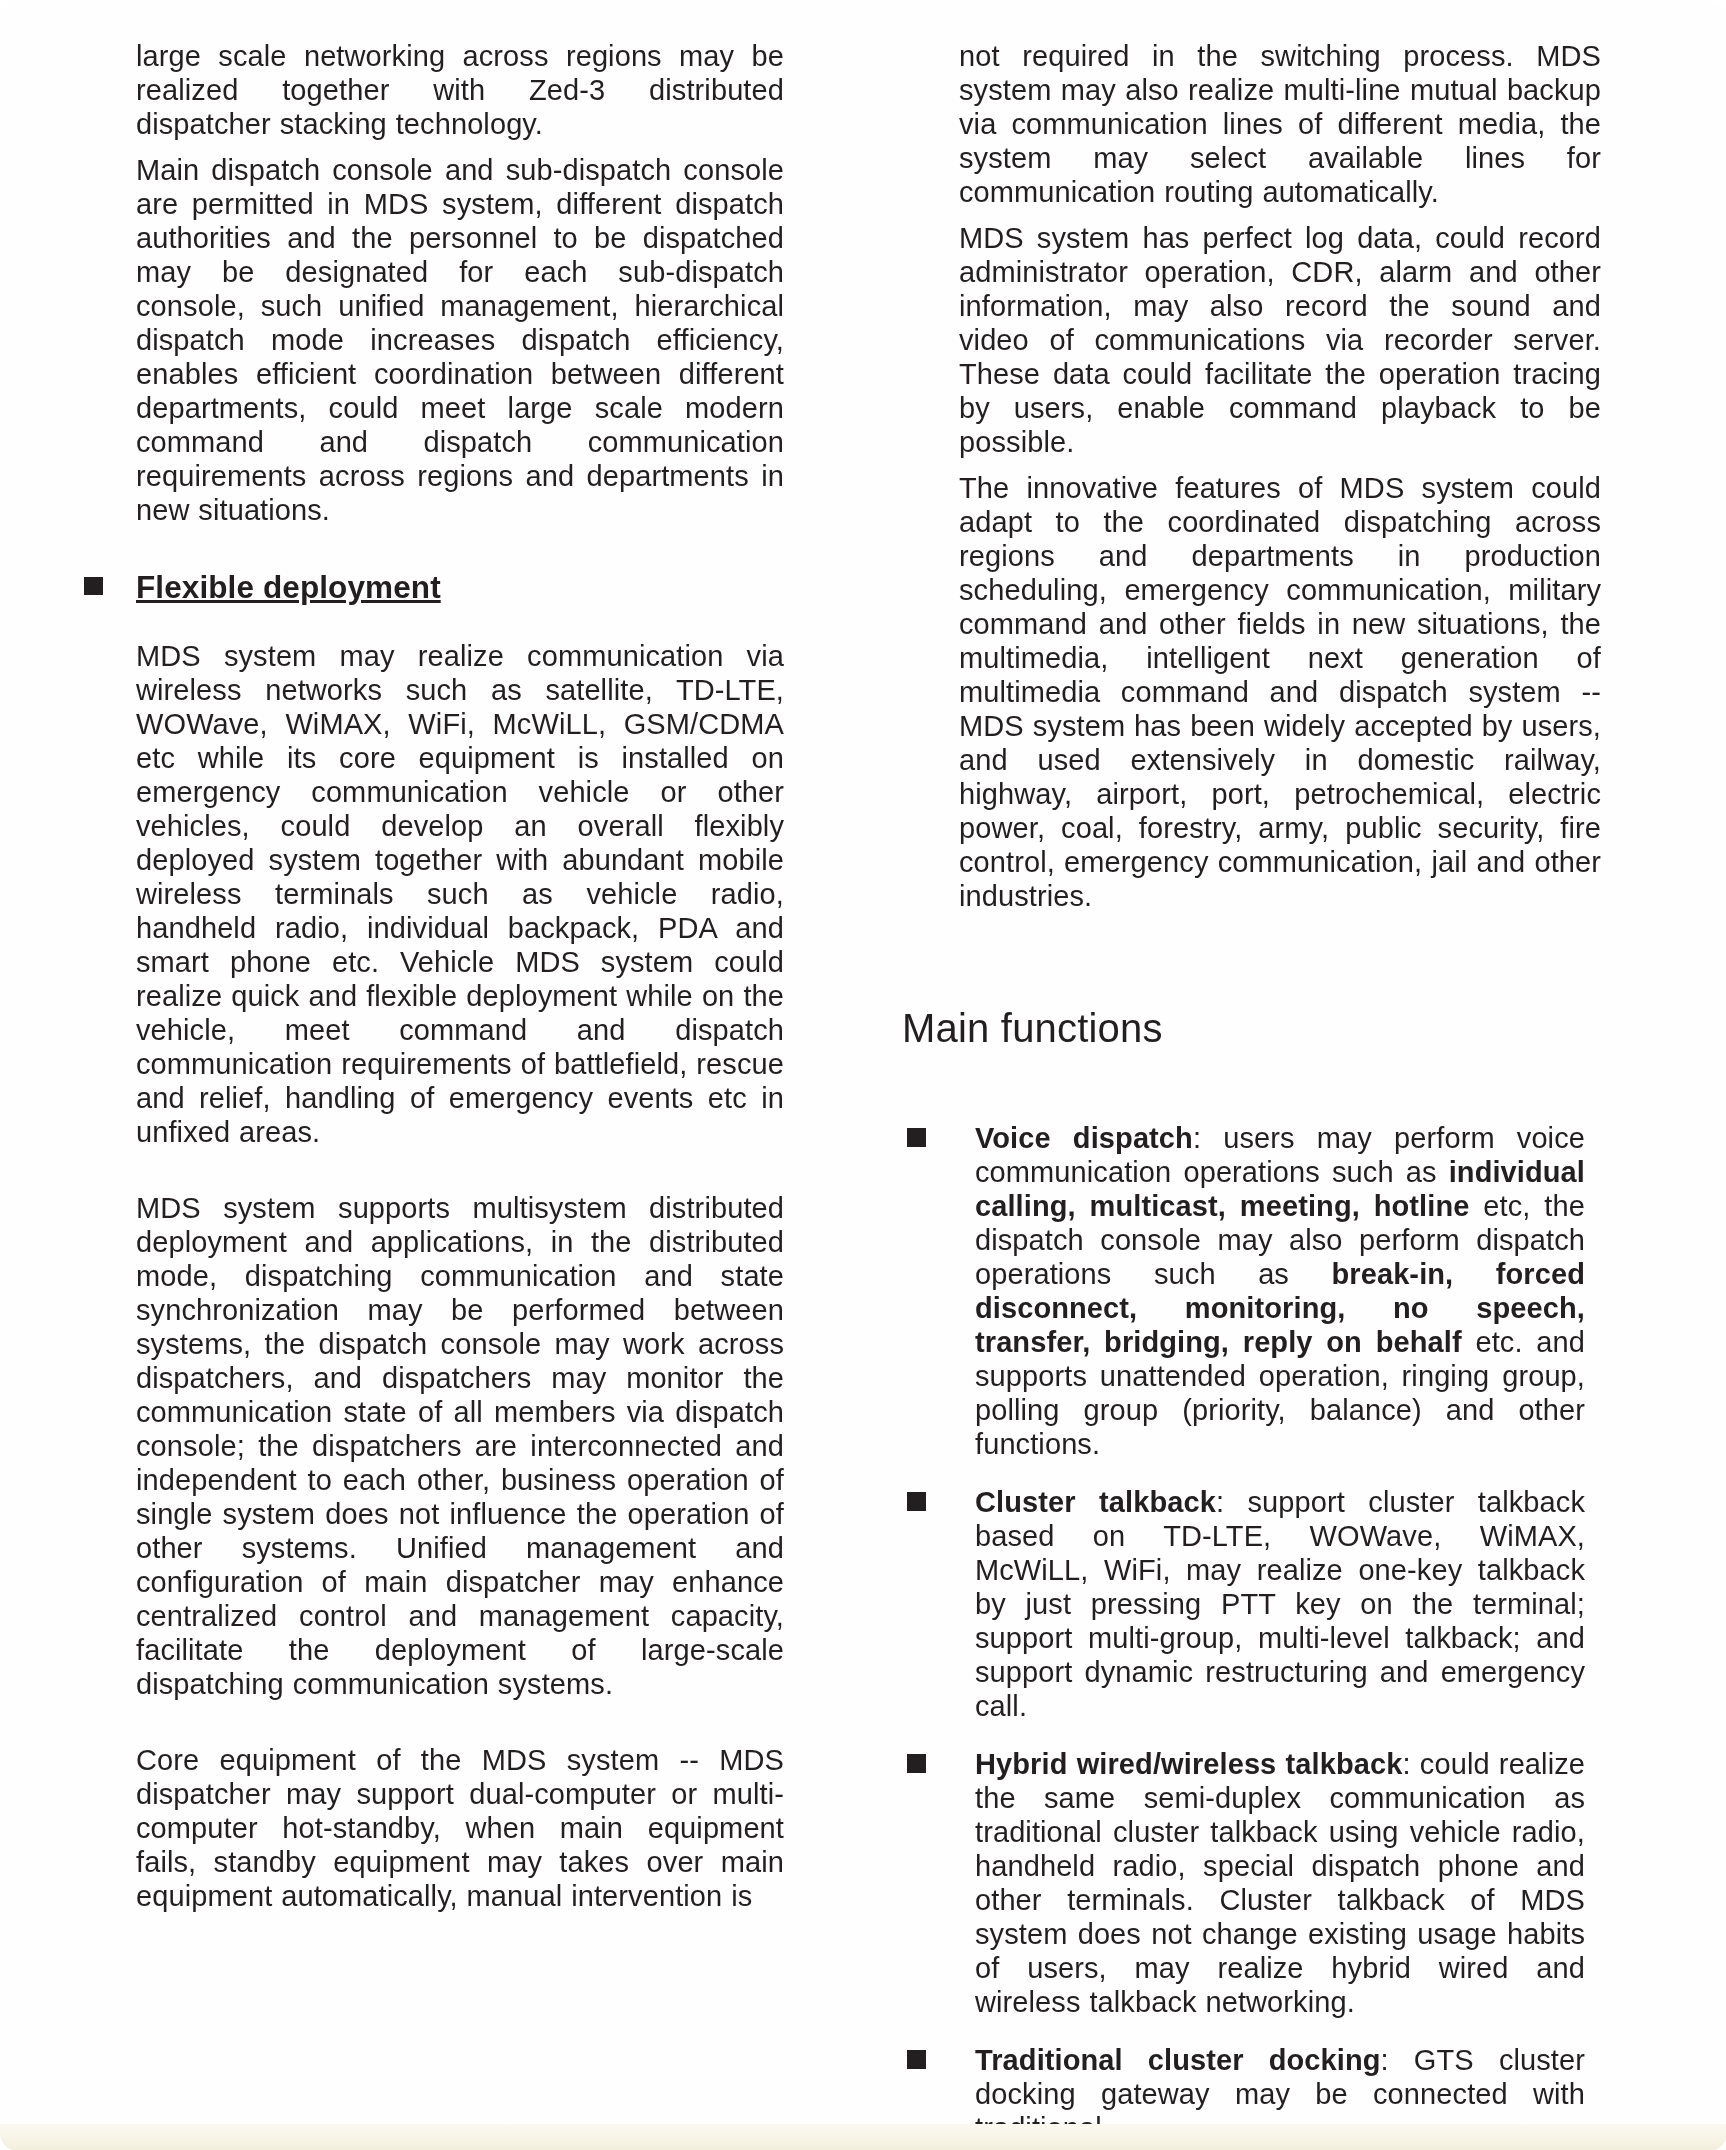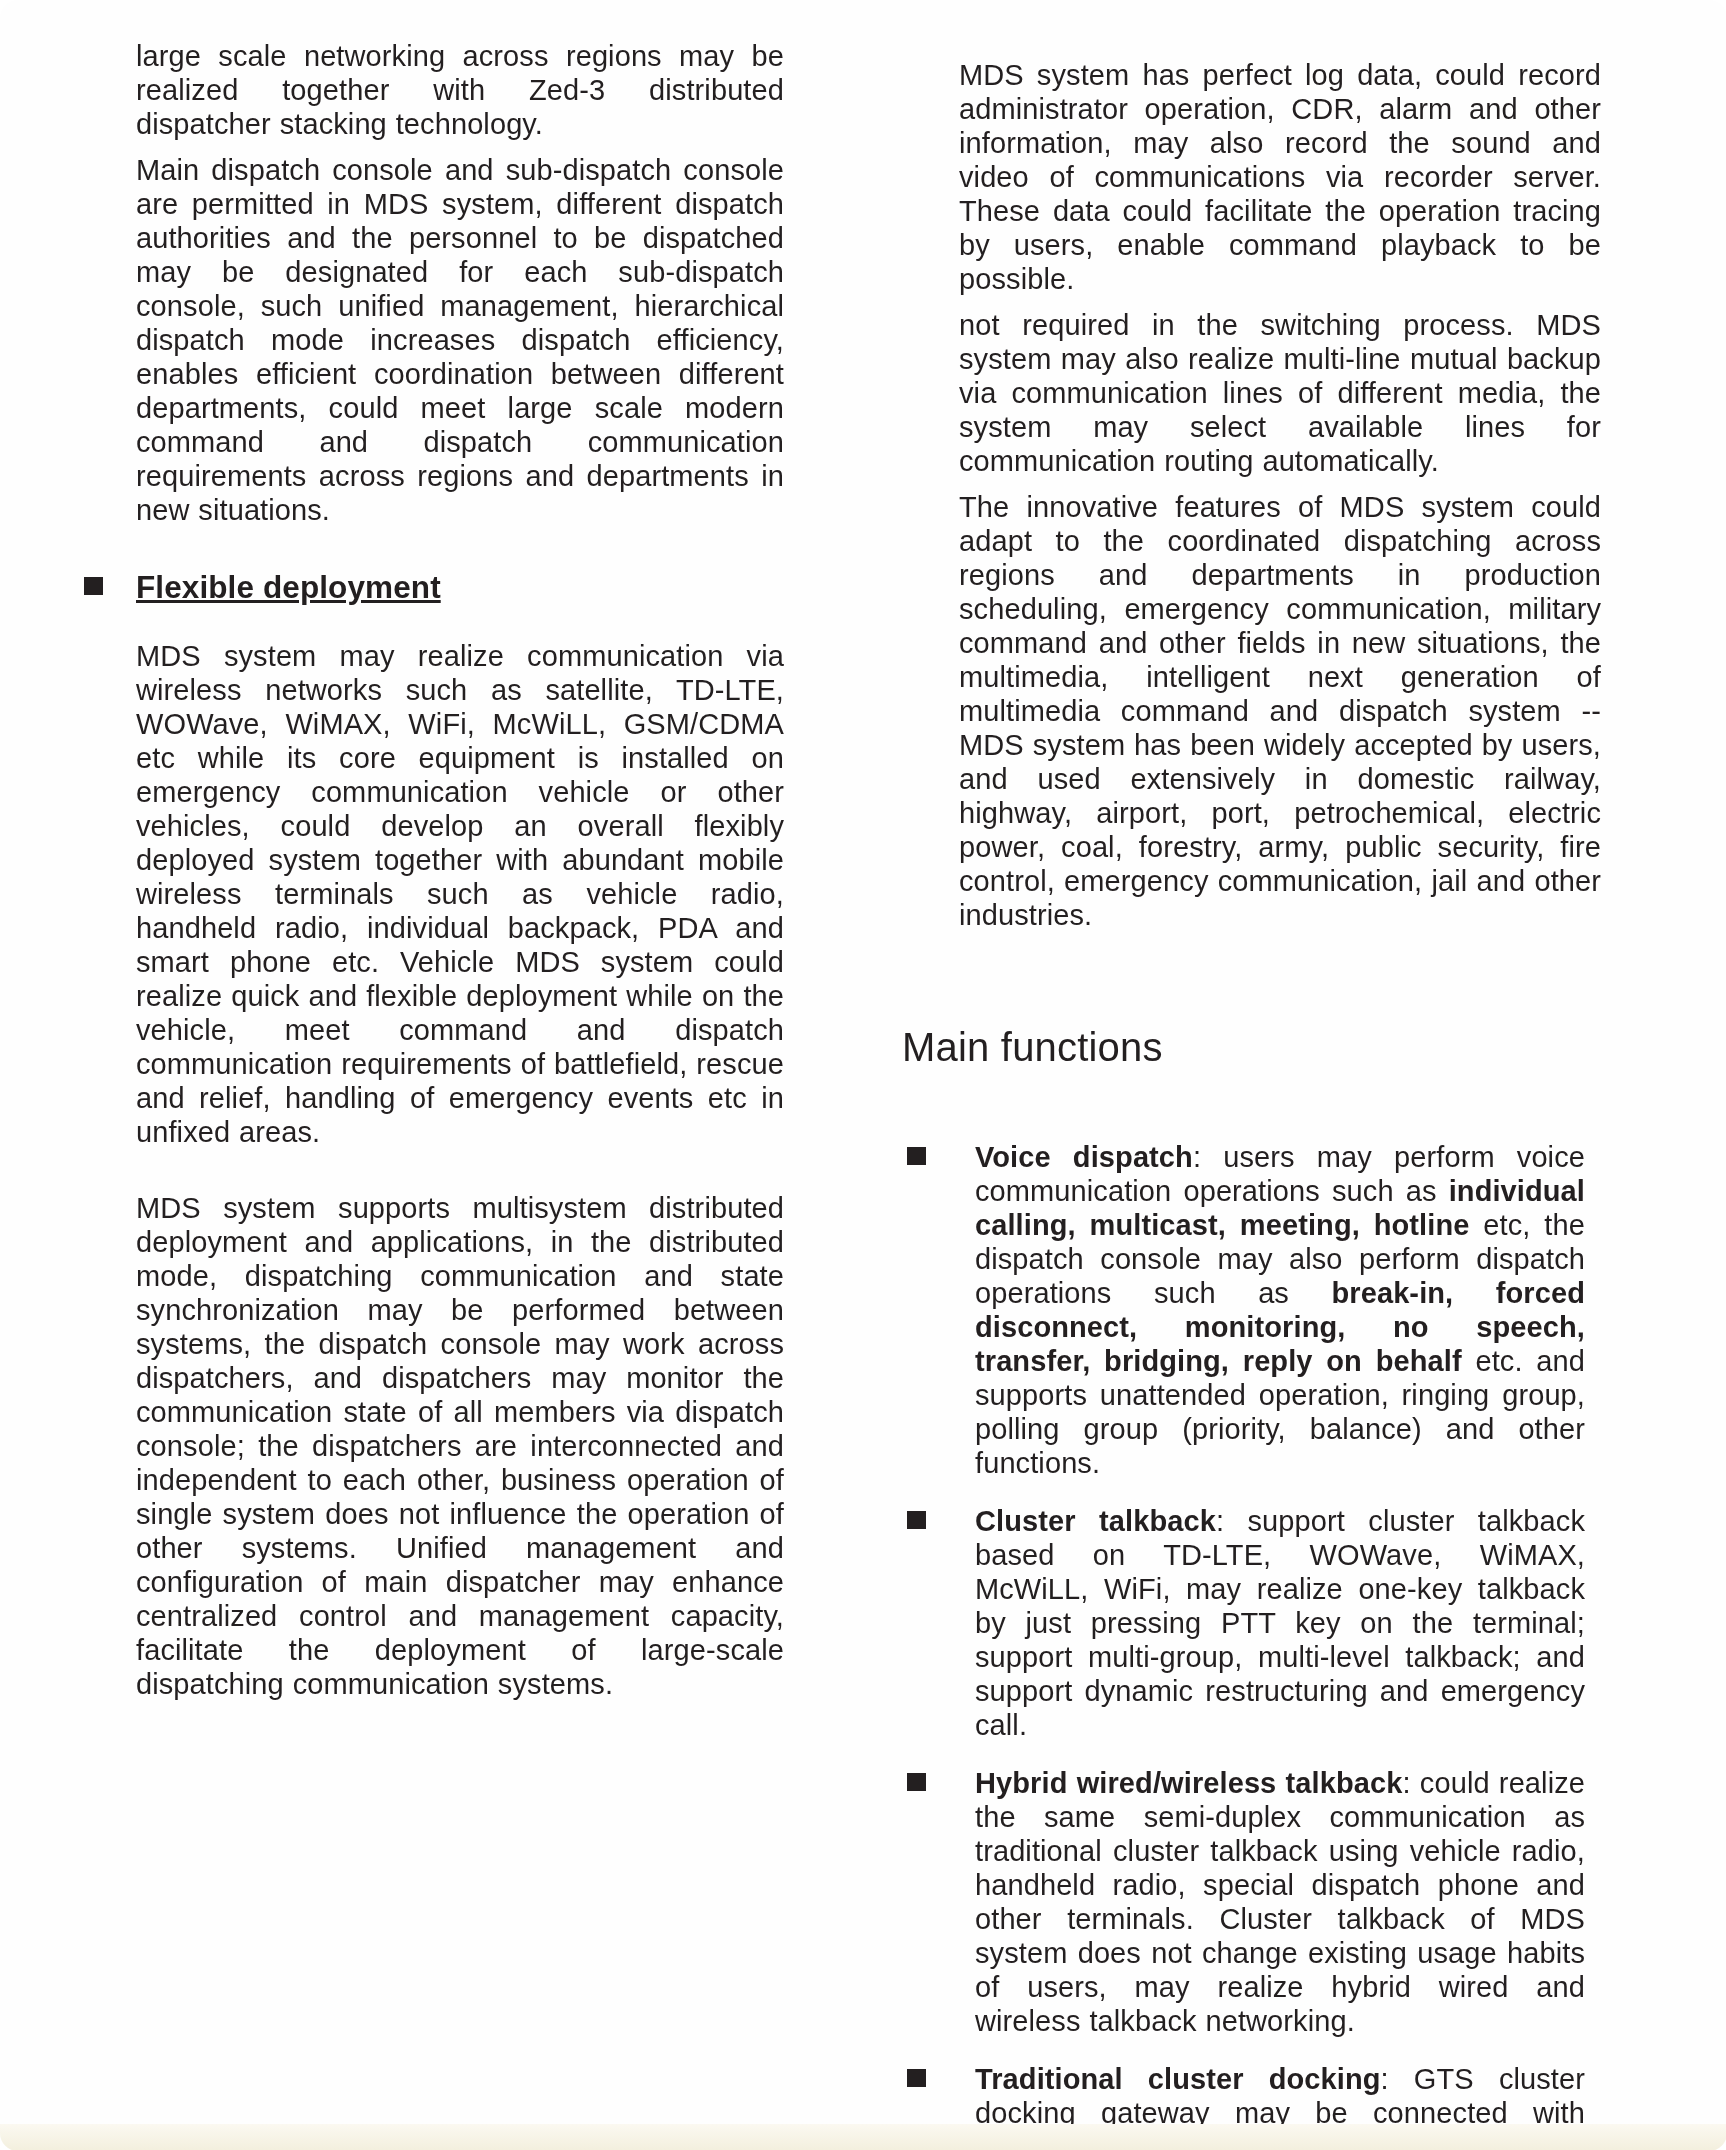--- a/index.html
+++ b/index.html
@@ -103,28 +103,29 @@
         <h2>Flexible deployment</h2>
       </div>
       <p class="body">MDS system may realize communication via wireless networks such as satellite, TD-LTE, WOWave, WiMAX, WiFi, McWiLL, GSM/CDMA etc while its core equipment is installed on emergency communication vehicle or other vehicles, could develop an overall flexibly deployed system together with abundant mobile wireless terminals such as vehicle radio, handheld radio, individual backpack, PDA and smart phone etc. Vehicle MDS system could realize quick and flexible deployment while on the vehicle, meet command and dispatch communication requirements of battlefield, rescue and relief, handling of emergency events etc in unfixed areas.</p>
     </div>
 
     <div class="section">
       <p class="body">MDS system supports multisystem distributed deployment and applications, in the distributed mode, dispatching communication and state synchronization may be performed between systems, the dispatch console may work across dispatchers, and dispatchers may monitor the communication state of all members via dispatch console; the dispatchers are interconnected and independent to each other, business operation of single system does not influence the operation of other systems. Unified management and configuration of main dispatcher may enhance centralized control and management capacity, facilitate the deployment of large-scale dispatching communication systems.</p>
     </div>
 
     <div class="section">
+      <p class="body">Core equipment of the MDS system -- MDS dispatcher may support dual-computer or multi-computer hot-standby, when main equipment fails, standby equipment may takes over main equipment automatically, manual intervention is</p>
     </div>
 
   </div>
 
   <div class="col col-right">
 
+    <p class="body">not required in the switching process. MDS system may also realize multi-line mutual backup via communication lines of different media, the system may select available lines for communication routing automatically.</p>
     <p class="body gap-s">MDS system has perfect log data, could record administrator operation, CDR, alarm and other information, may also record the sound and video of communications via recorder server. These data could facilitate the operation tracing by users, enable command playback to be possible.</p>
-    <p class="body">not required in the switching process. MDS system may also realize multi-line mutual backup via communication lines of different media, the system may select available lines for communication routing automatically.</p>
     <p class="body gap-l">The innovative features of MDS system could adapt to the coordinated dispatching across regions and departments in production scheduling, emergency communication, military command and other fields in new situations, the multimedia, intelligent next generation of multimedia command and dispatch system -- MDS system has been widely accepted by users, and used extensively in domestic railway, highway, airport, port, petrochemical, electric power, coal, forestry, army, public security, fire control, emergency communication, jail and other industries.</p>
 
     <h1 class="main-heading">Main functions</h1>
 
     <div class="bitem first">
       <span class="sq"></span>
       <p class="body"><span class="b">Voice dispatch</span><span>: users may perform voice communication operations such as </span><span class="b">individual calling, multicast, meeting, hotline</span><span> etc, the dispatch console may also perform dispatch operations such as </span><span class="b">break-in, forced disconnect, monitoring, no speech, transfer, bridging, reply on behalf</span><span> etc. and supports unattended operation, ringing group, polling group (priority, balance) and other functions.</span></p>
     </div>
 
     <div class="bitem">

